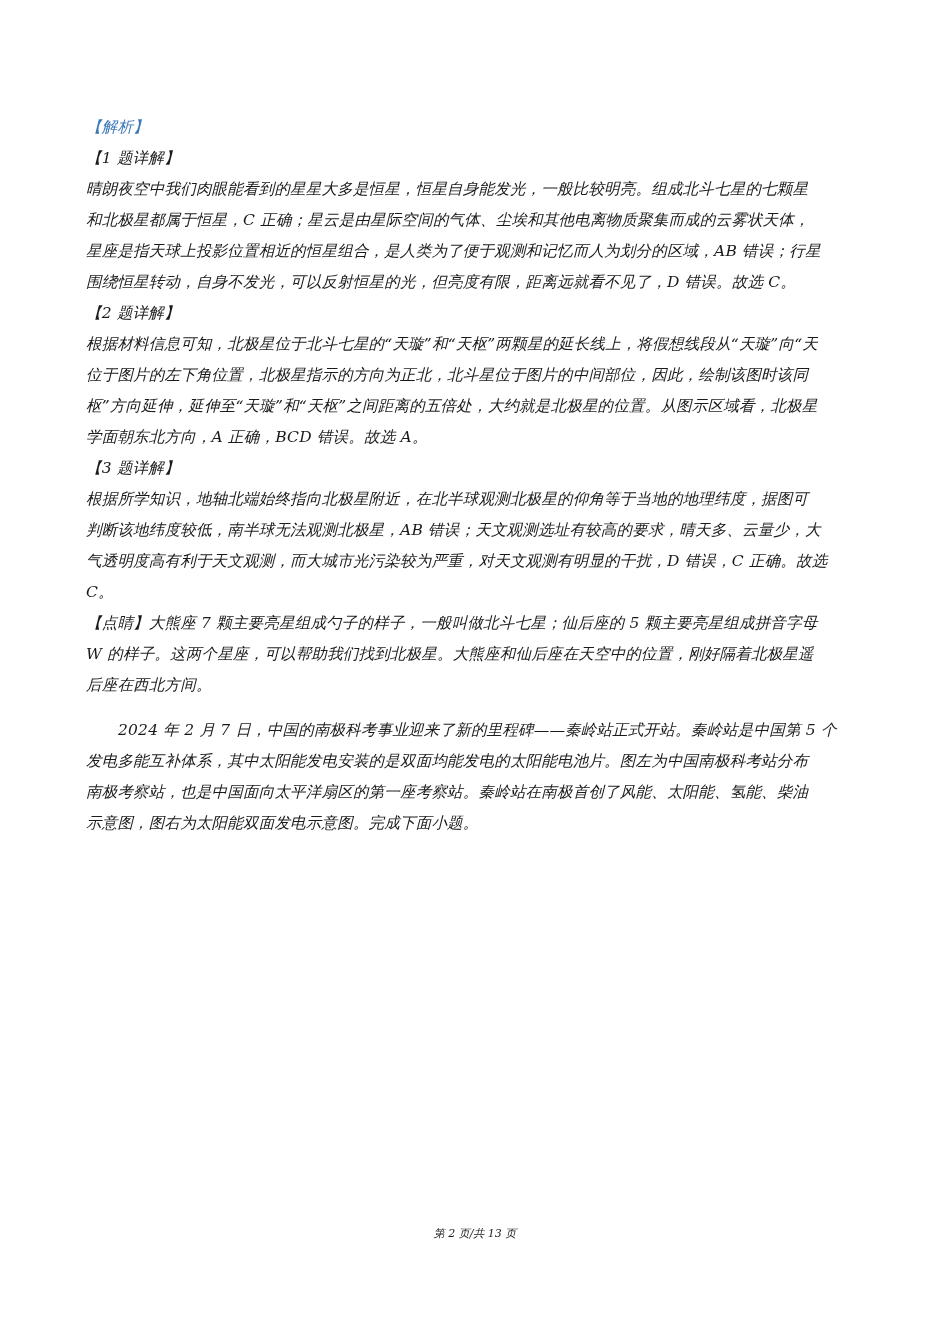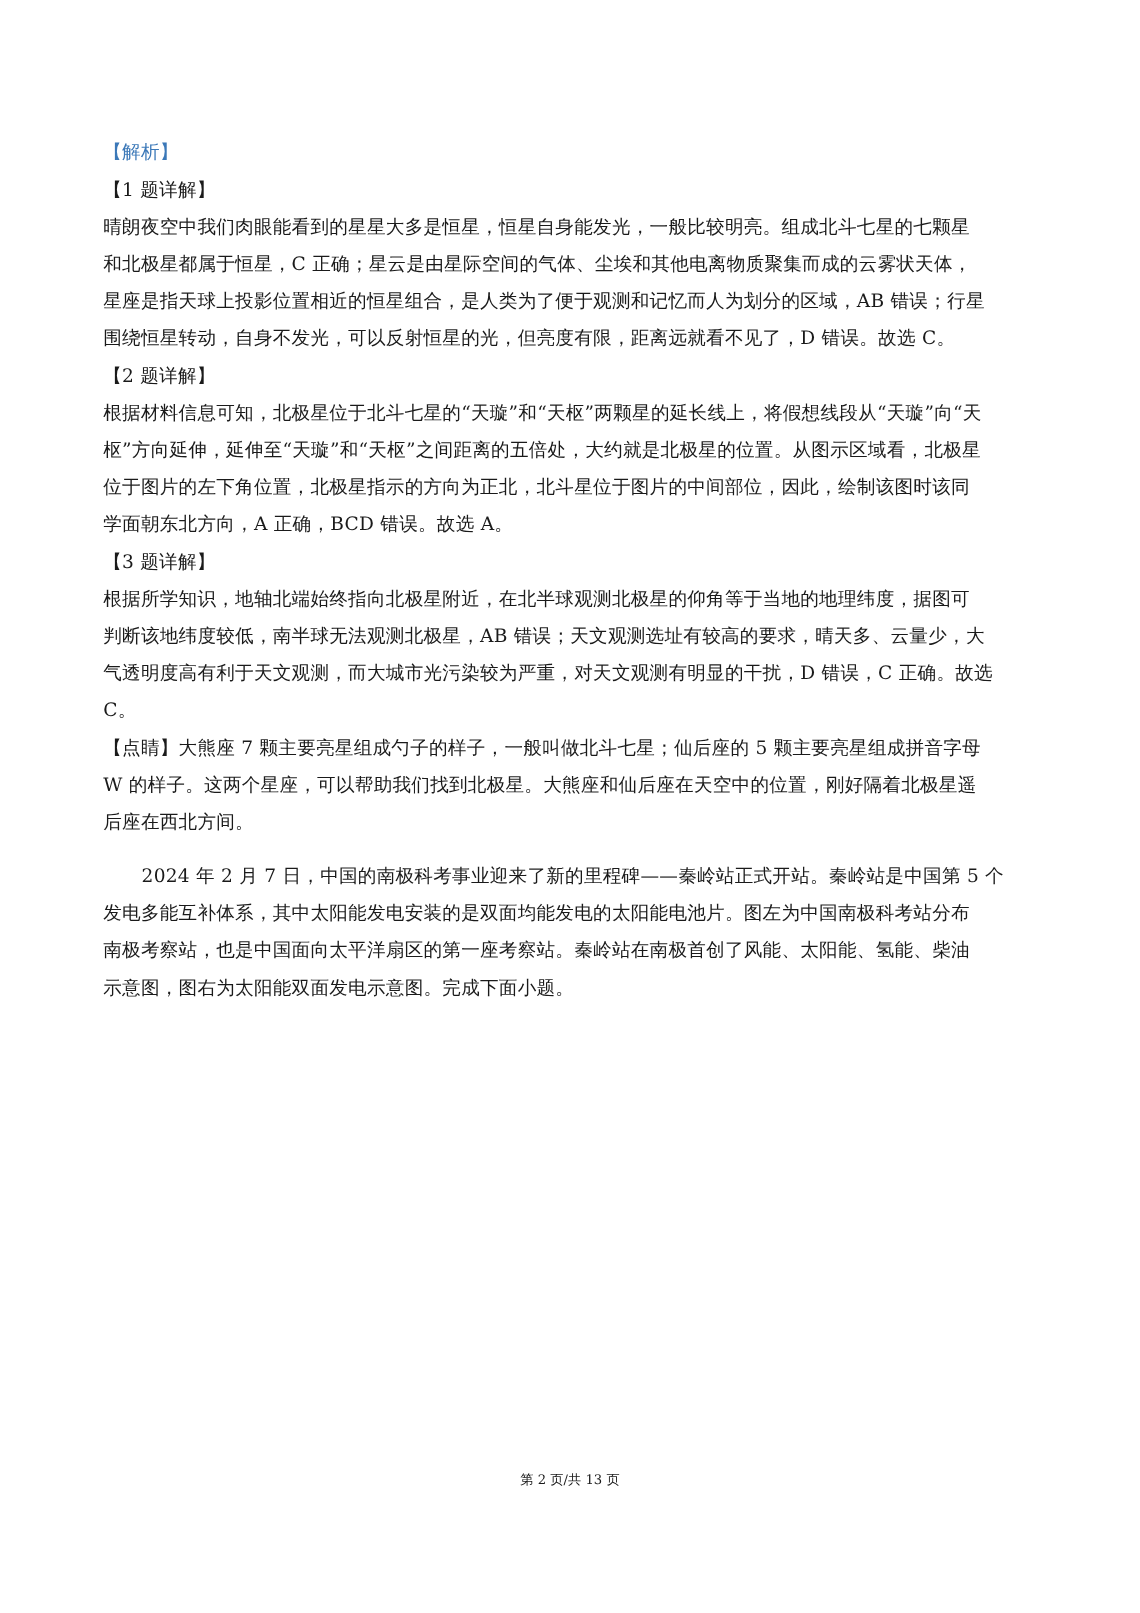--- a/index.html
+++ b/index.html
@@ -13,20 +13,21 @@
       position: relative;
       overflow: hidden;
       font-family: "DejaVu Serif", "Liberation Serif", serif;
       color: #1a1a1a;
     }
     .page {
       position: absolute;
       left: 0; top: 0;
       width: 950px;
       height: 1344px;
+      font-style: italic;
     }
     .content {
       position: absolute;
       left: 86px;
       top: 112px;
       width: 790px;
     }
     .line {
       font-size: 15.5px;
       line-height: 31px;
@@ -63,22 +64,22 @@
       <div class="line">【1 题详解】</div>
       <div class="line">晴朗夜空中我们肉眼能看到的星星大多是恒星，恒星自身能发光，一般比较明亮。组成北斗七星的七颗星</div>
       <div class="line">和北极星都属于恒星，C 正确；星云是由星际空间的气体、尘埃和其他电离物质聚集而成的云雾状天体，</div>
       <div class="line">星座是指天球上投影位置相近的恒星组合，是人类为了便于观测和记忆而人为划分的区域，AB 错误；行星</div>
       <div class="line">围绕恒星转动，自身不发光，可以反射恒星的光，但亮度有限，距离远就看不见了，D 错误。故选  C。</div>
     </div>
 
     <div>
       <div class="line">【2 题详解】</div>
       <div class="line">根据材料信息可知，北极星位于北斗七星的“天璇”和“天枢”两颗星的延长线上，将假想线段从“天璇”向“天</div>
+      <div class="line">位于图片的左下角位置，北极星指示的方向为正北，北斗星位于图片的中间部位，因此，绘制该图时该同</div>
       <div class="line">枢”方向延伸，延伸至“天璇”和“天枢”之间距离的五倍处，大约就是北极星的位置。从图示区域看，北极星</div>
-      <div class="line">位于图片的左下角位置，北极星指示的方向为正北，北斗星位于图片的中间部位，因此，绘制该图时该同</div>
       <div class="line">学面朝东北方向，A 正确，BCD 错误。故选  A。</div>
     </div>
 
     <div>
       <div class="line">【3 题详解】</div>
       <div class="line">根据所学知识，地轴北端始终指向北极星附近，在北半球观测北极星的仰角等于当地的地理纬度，据图可</div>
       <div class="line">判断该地纬度较低，南半球无法观测北极星，AB 错误；天文观测选址有较高的要求，晴天多、云量少，大</div>
       <div class="line">气透明度高有利于天文观测，而大城市光污染较为严重，对天文观测有明显的干扰，D 错误，C 正确。故选</div>
       <div class="line">C。</div>
     </div>

